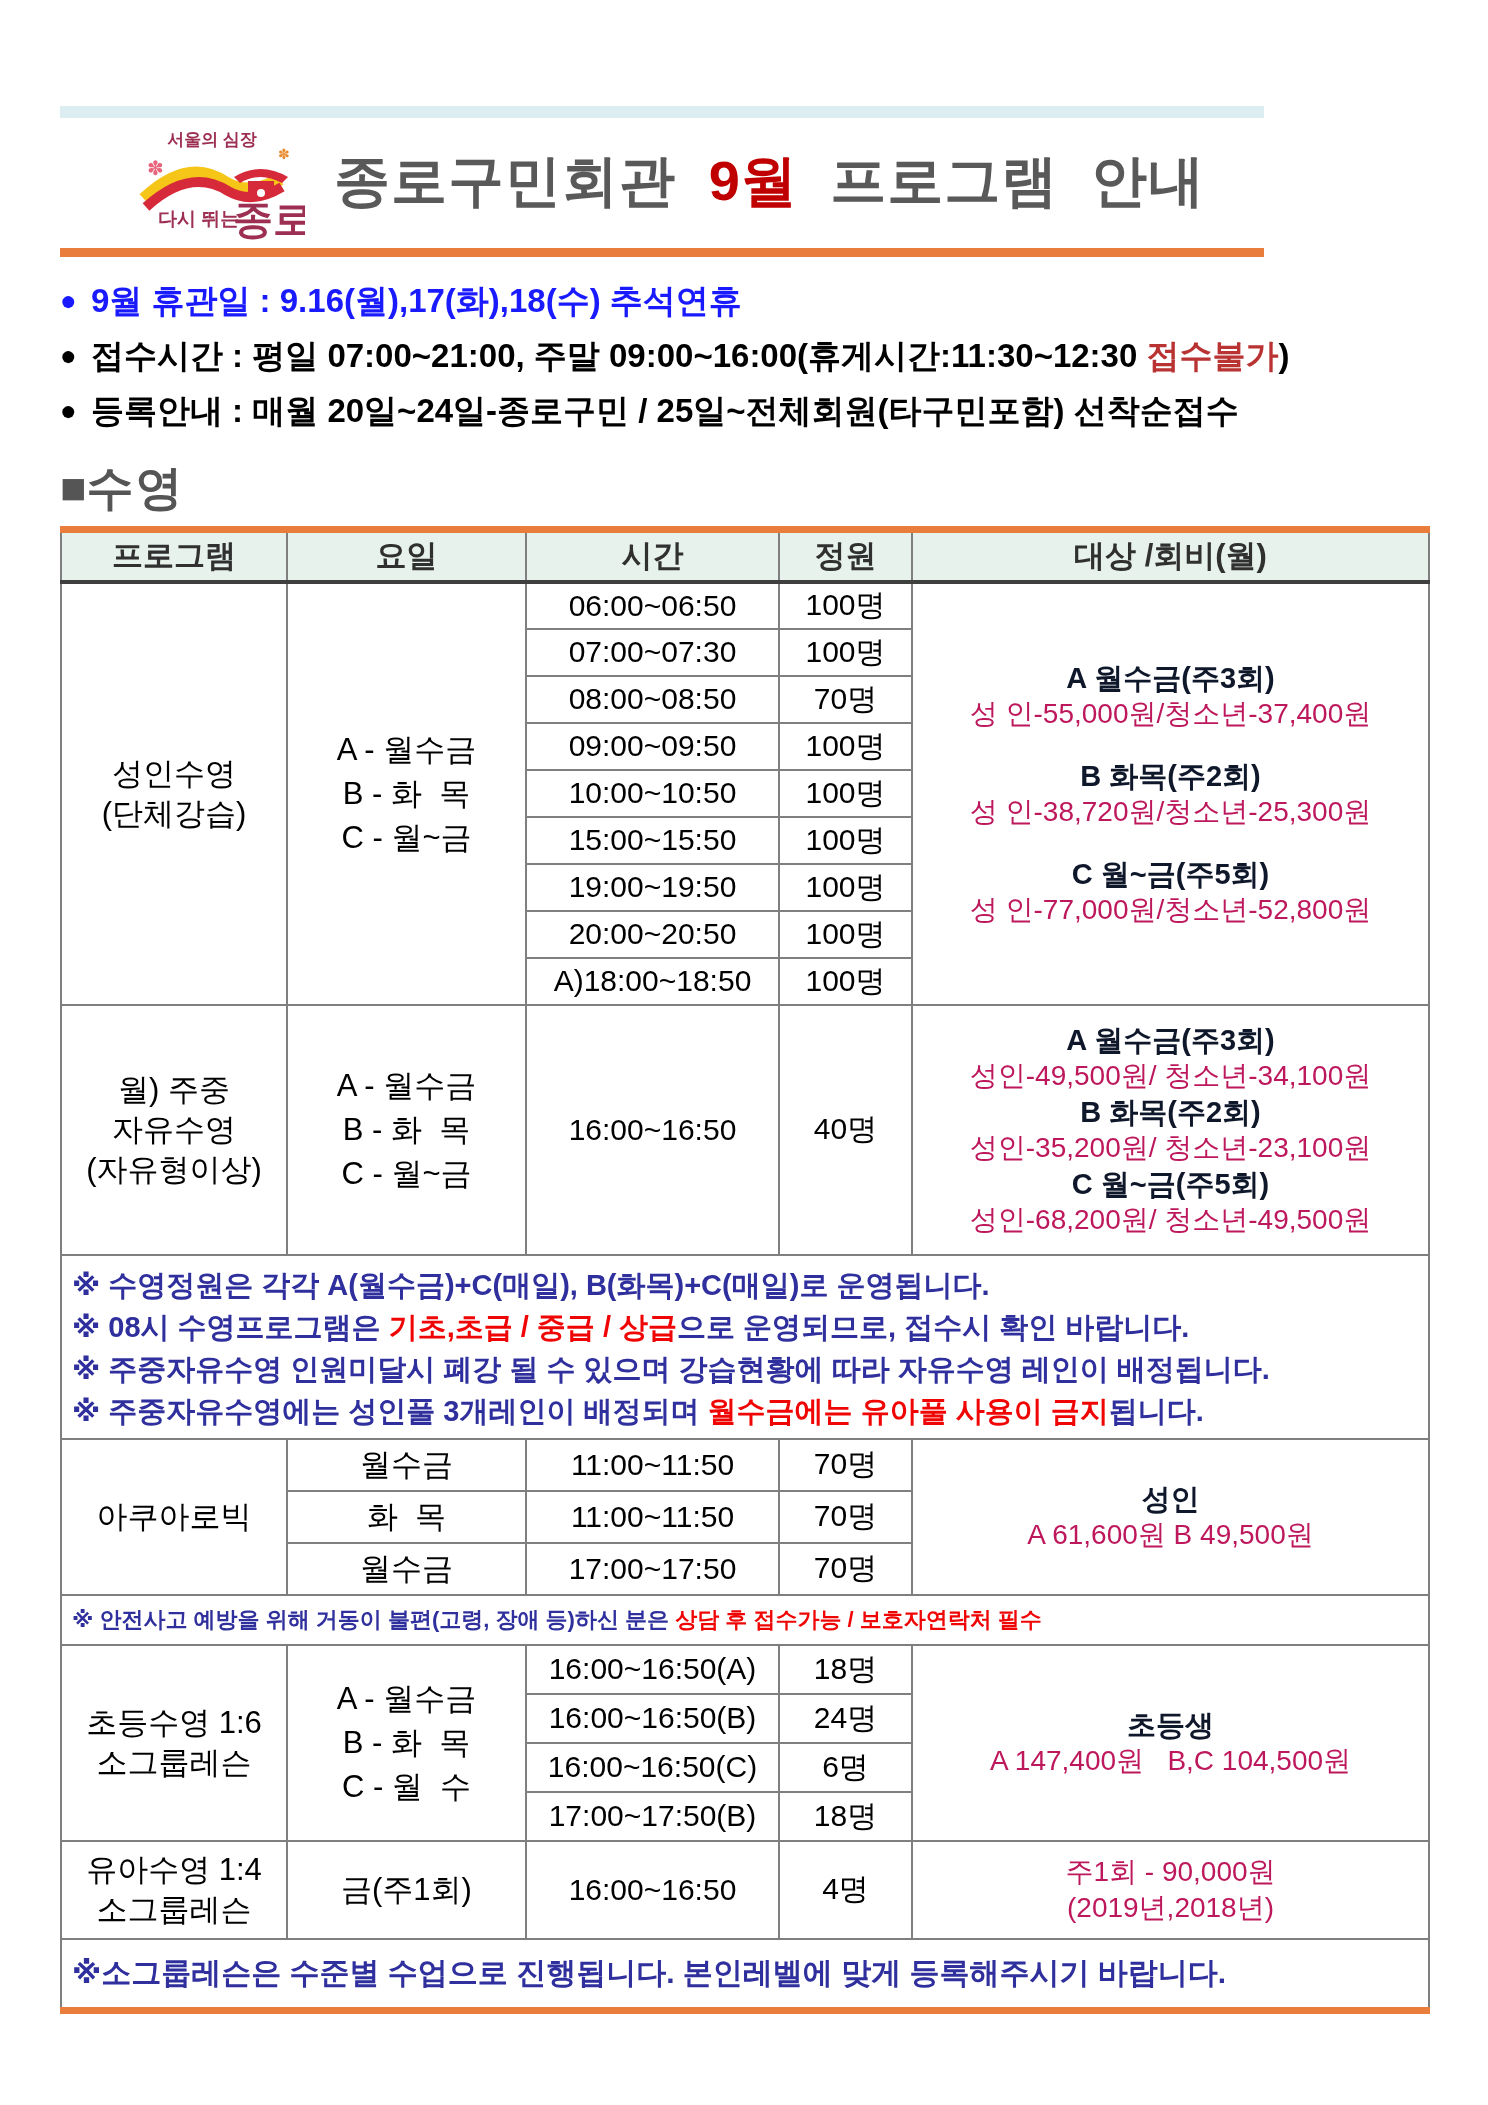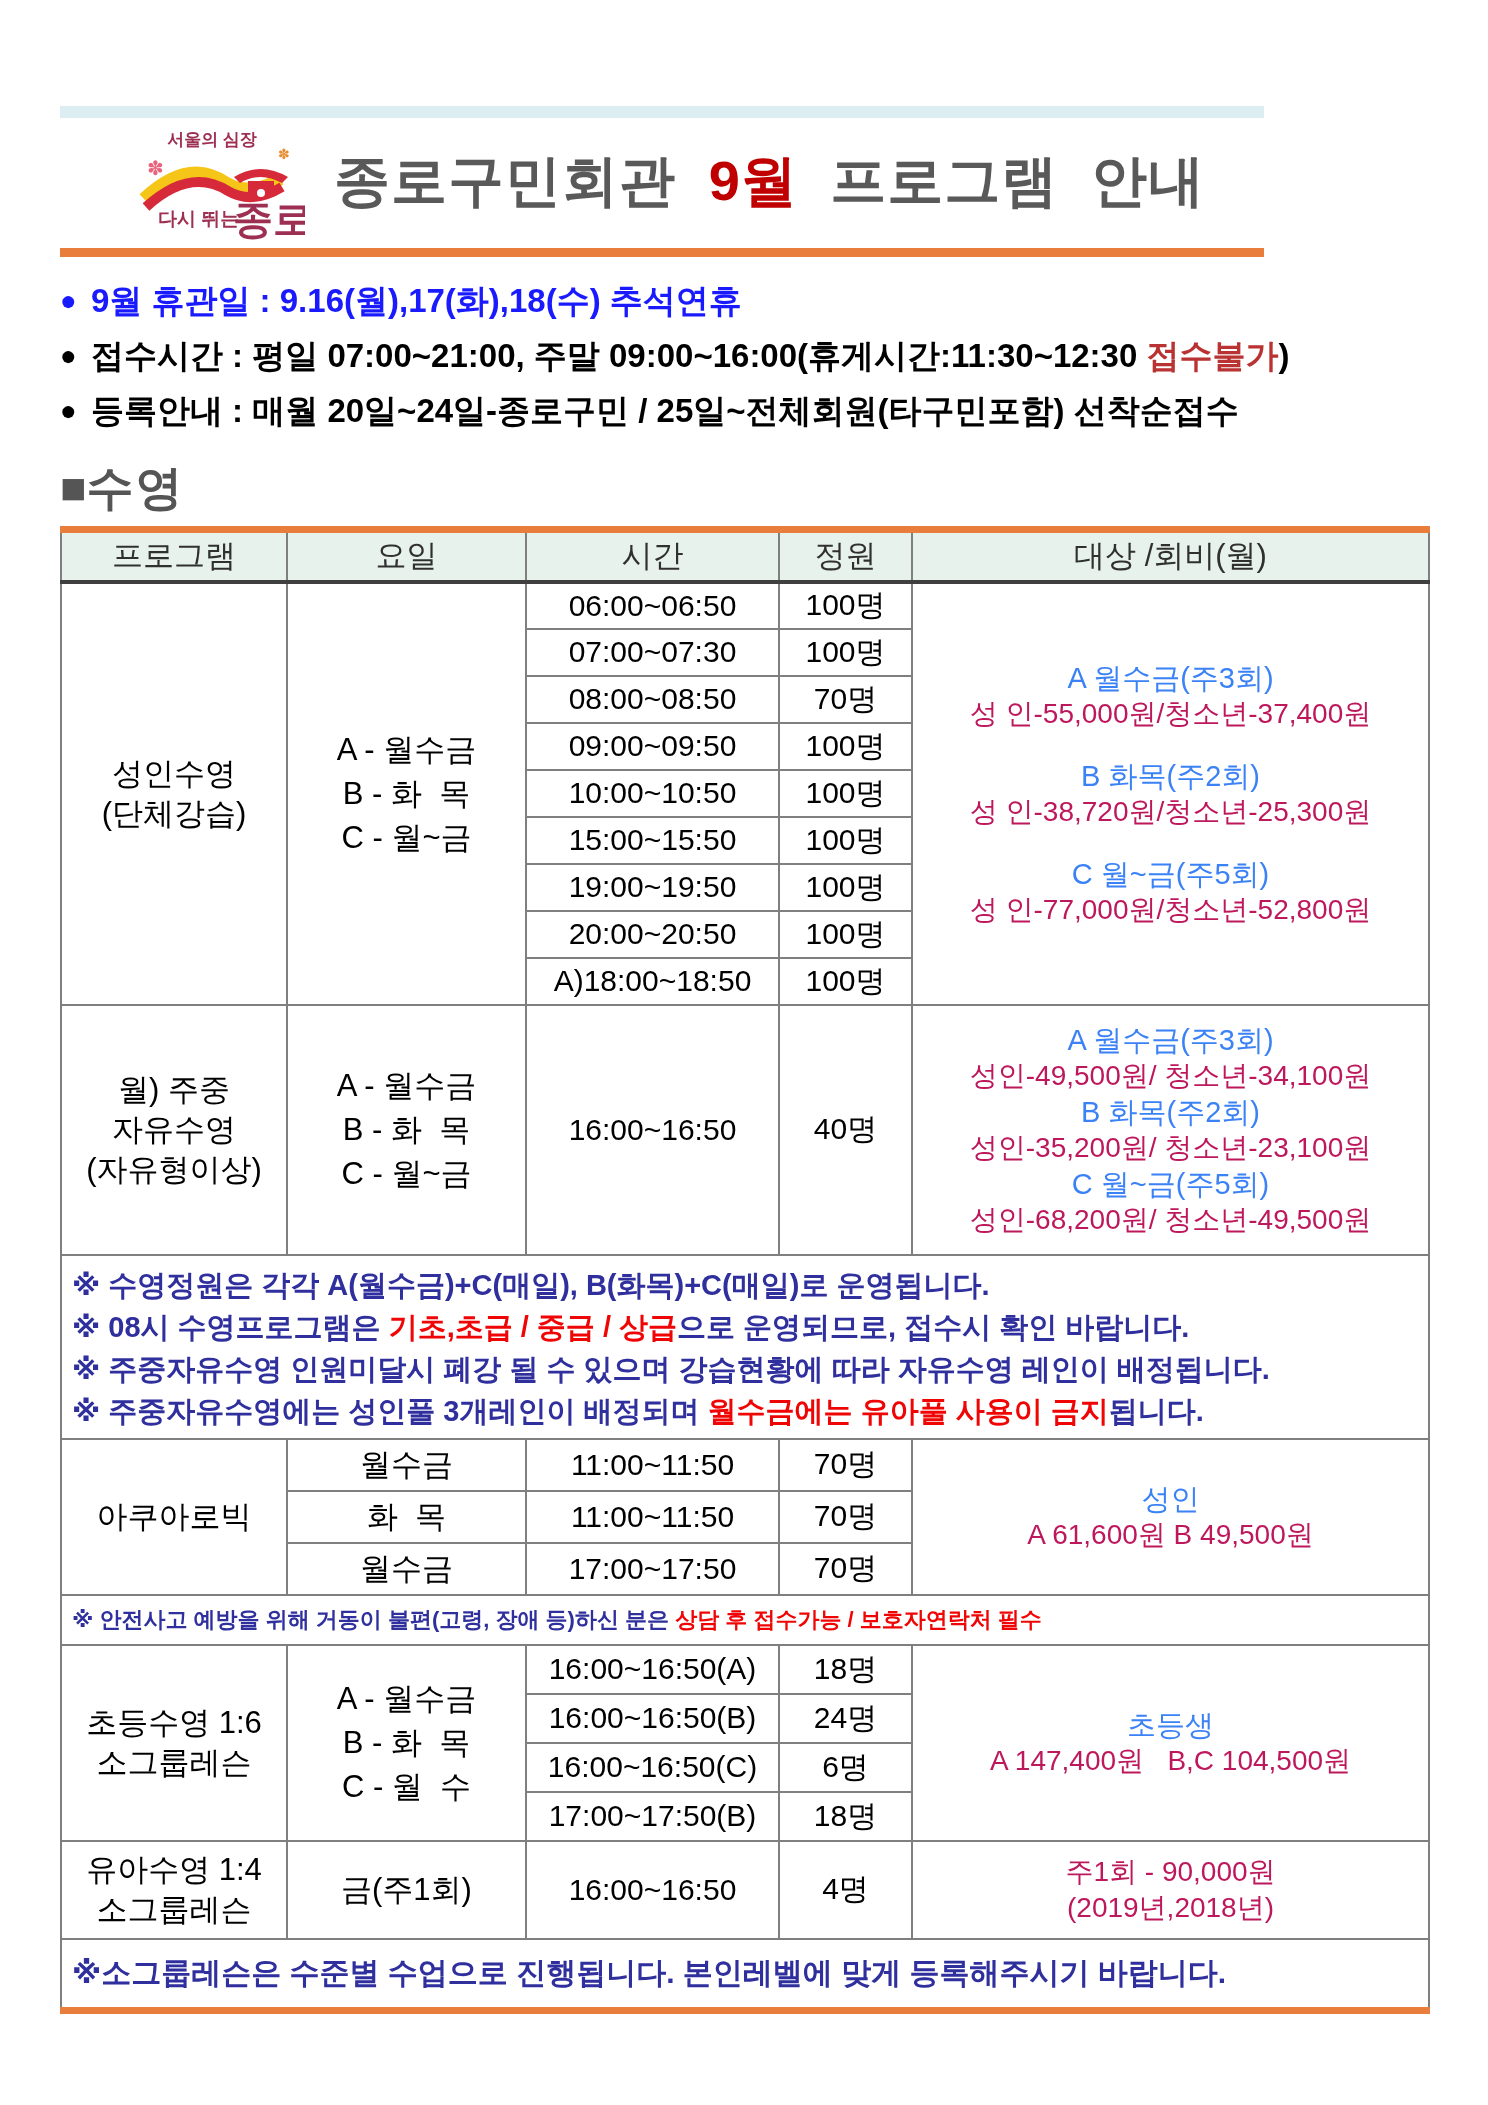--- a/index.html
+++ b/index.html
@@ -42,31 +42,31 @@
 
   
   table.swim {
     width:1368px; margin-top:12px;
     border-collapse:collapse; table-layout:fixed;
     border-top:7px solid #e87d3c; border-bottom:7px solid #e87d3c;
     border-left:2px solid #7f7f7f; border-right:2px solid #7f7f7f;
   }
   table.swim th, table.swim td { border:2px solid #7f7f7f; text-align:center; vertical-align:middle; }
   table.swim thead th {
-    background:#e7f2ec; color:#303030; font-size:31px; font-weight:400;
+    background:#e7f2ec; color:#303030; font-size:31px; font-weight:700;
     height:52px; border-bottom:4px solid #3f3f3f;
   }
   td { font-size:30px; }
   .c-prog { font-size:31px; line-height:40px; }
   .c-days { font-size:31px; }
   .days-block { display:inline-block; text-align:center; line-height:44px; white-space:pre; }
   .slot-time { font-size:30px; }
   .slot-cap { font-size:30px; }
   .fee-cell { font-size:28px; line-height:36px; }
-  .fee-head { color:#3b82f6; font-weight:400; font-size:29px; }
+  .fee-head { color:#0f172a; font-weight:700; font-size:29px; }
   .fee-body { color:#be185d; white-space:pre-wrap; }
   .fee-gap { height:26px; }
 
   .note-cell { text-align:left !important; padding:8px 6px 6px 10px; }
   .note-line { font-size:29px; font-weight:700; color:#2f2f9d; line-height:42px; white-space:pre-wrap; }
   .note-red { color:#f00505; }
   .single-note { font-size:22px; font-weight:700; color:#2f2f9d; text-align:left !important; padding-left:10px; white-space:pre-wrap; }
   .bottom-note { font-size:30px; }
 
   

